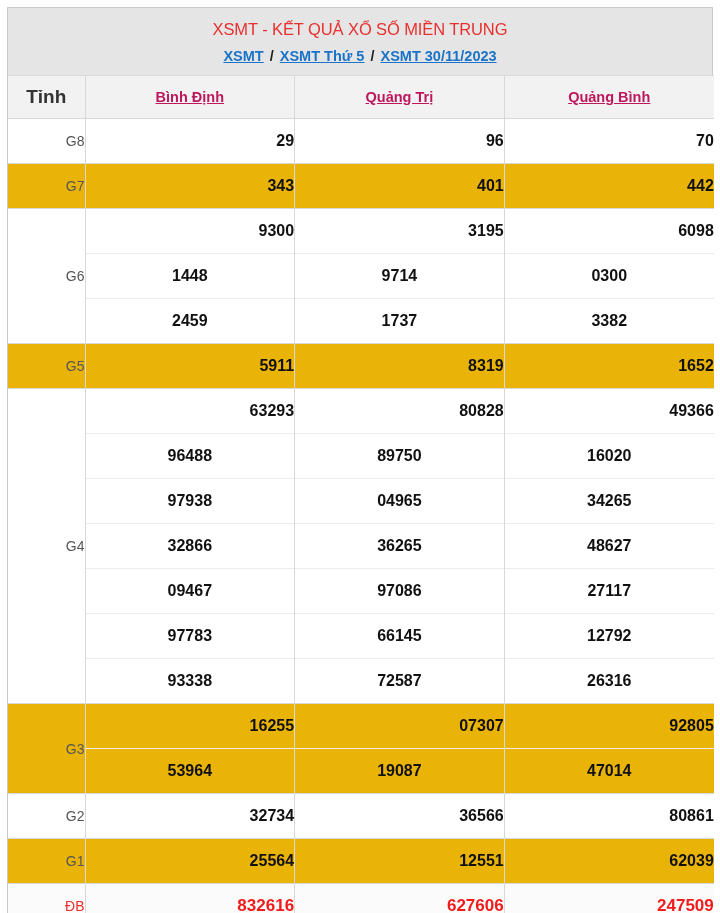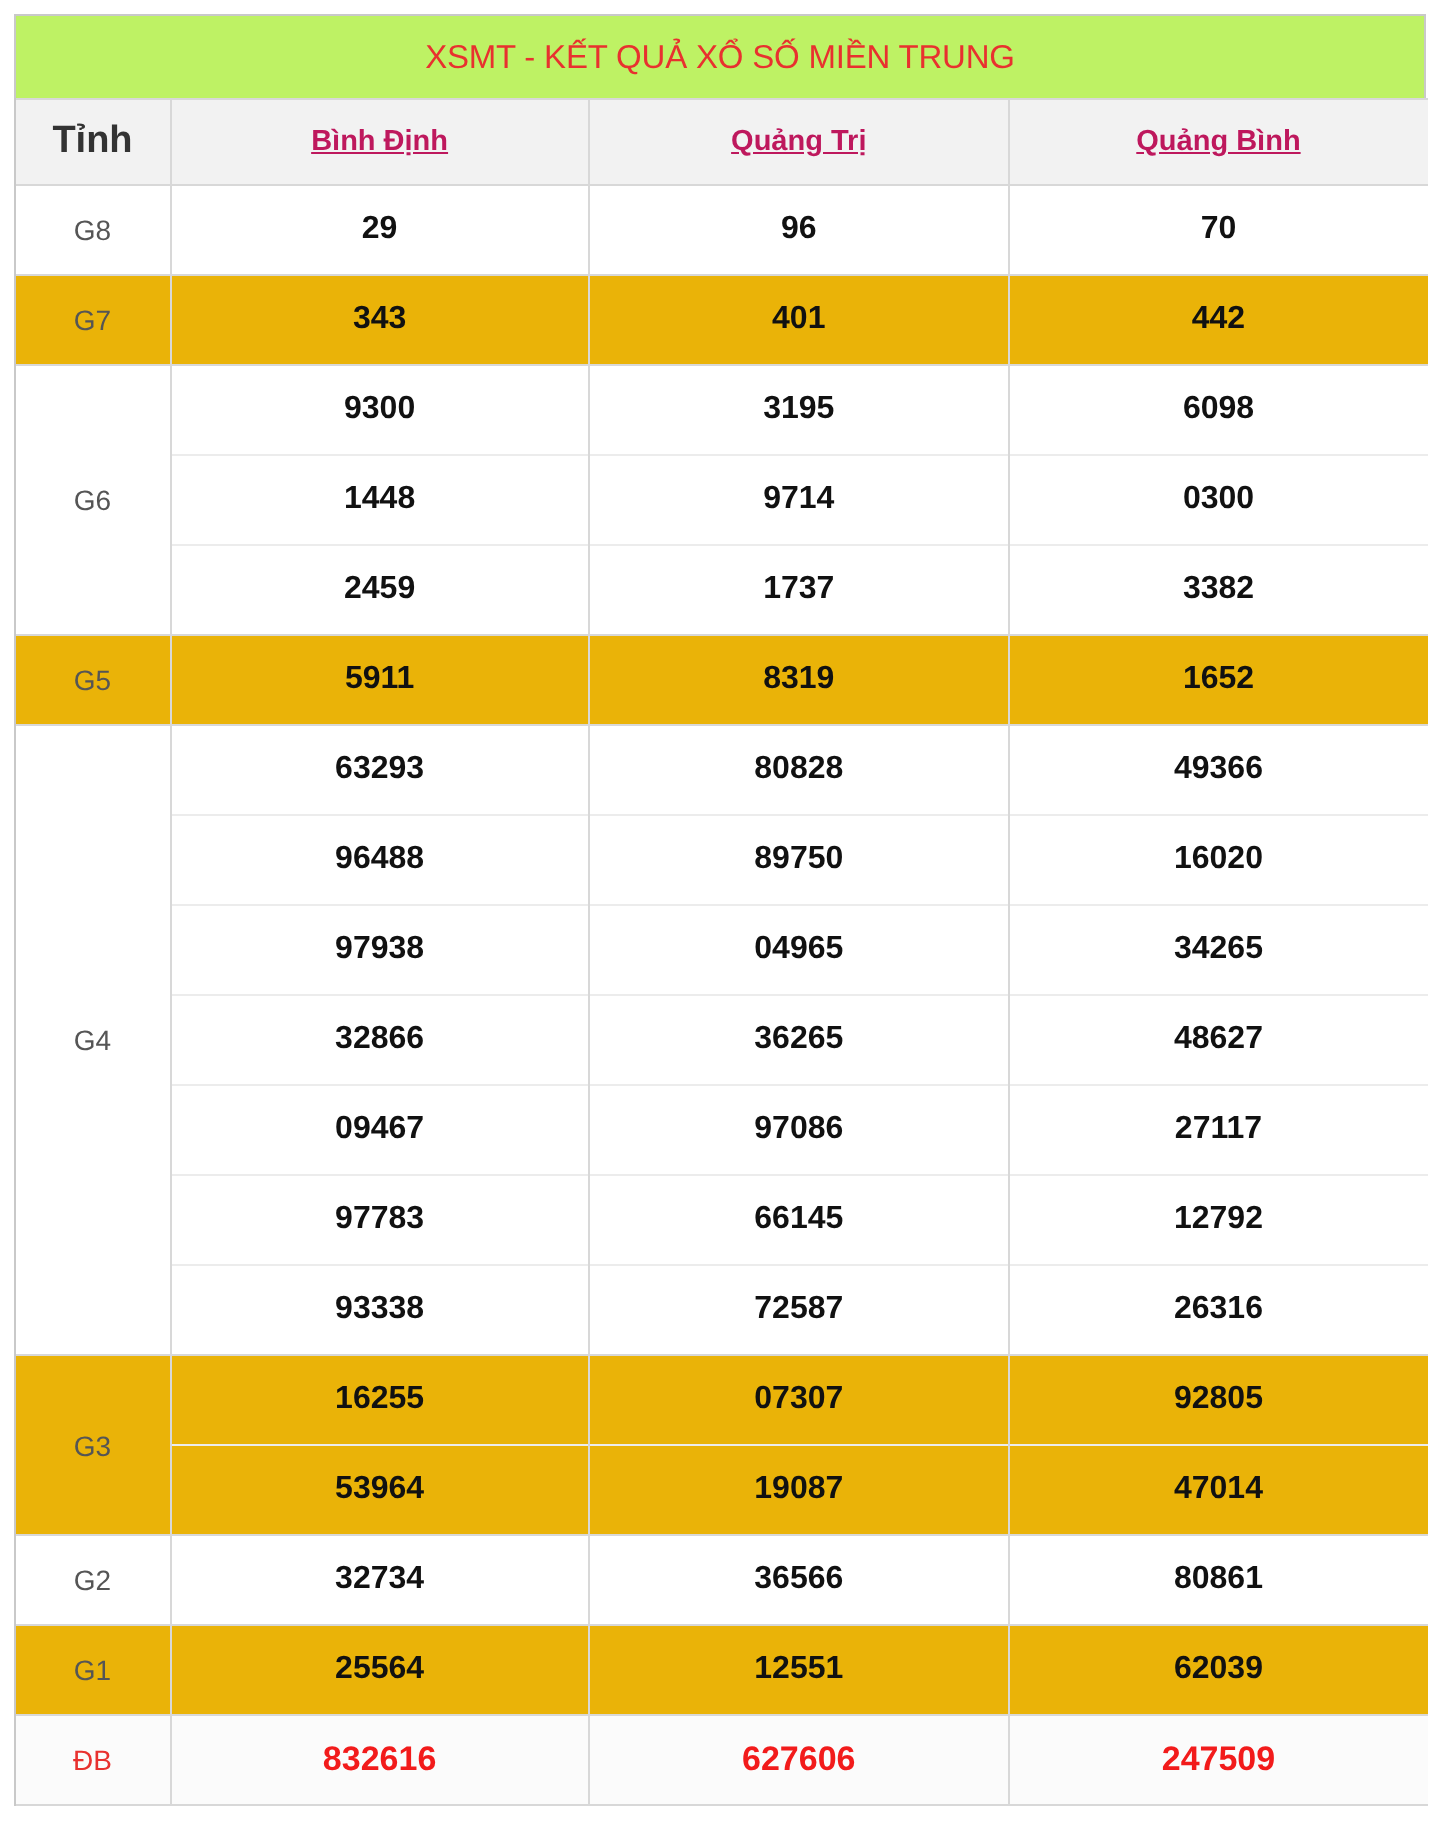--- a/index.html
+++ b/index.html
@@ -27,21 +27,21 @@
     border-bottom: none;
     background: #ffffff;
     box-sizing: border-box;
     width: 706px;
   }
 
   
   .head {
     padding: 10px 6px 9px 6px;
     text-align: center;
-    background: #bef264;
+    background: #e5e5e5;
   }
   .head-title {
     color: #e8312f;
     font-size: 16.5px;
     line-height: 22px;
     letter-spacing: -0.1px;
     white-space: nowrap;
   }
   .breadcrumb {
     margin-top: 6px;
@@ -113,39 +113,46 @@
     color: #111111;
     height: 44px;
   }
 
   
   tr.band-shade td { background: #eab308; }
   tr.band-plain td { background: #ffffff; }
 
   
   tr.sub td { border-top: 1px solid #ececec; }
-  tr.group-first td { border-top: 1px solid #d8d8d8; }
+  tr.group-first td { border-top: 1px solid #d8d8d8; text-align: right; }
 
   
   tr.db td { background: #fbfbfb; border-bottom: 1px solid #d8d8d8; }
   tr.db td.group-label { color: #e8312f; font-size: 14px; }
   tr.db td.num {
     color: #f21b1b;
     font-size: 17px;
     font-weight: bold;
   }
 </style>
 </head>
 <body>
 
 <div class="page">
   <div class="card">
 
     <div class="head">
       <div class="head-title">XSMT - KẾT QUẢ XỔ SỐ MIỀN TRUNG</div>
+      <div class="breadcrumb">
+        <a href="#">XSMT</a>
+        <span class="sep">/</span>
+        <a href="#">XSMT Thứ 5</a>
+        <span class="sep">/</span>
+        <a href="#">XSMT 30/11/2023</a>
+      </div>
     </div>
 
     <table class="results">
       <colgroup>
         <col class="c-tinh">
         <col class="c-prov">
         <col class="c-prov">
         <col class="c-prov">
       </colgroup>
       <thead>

